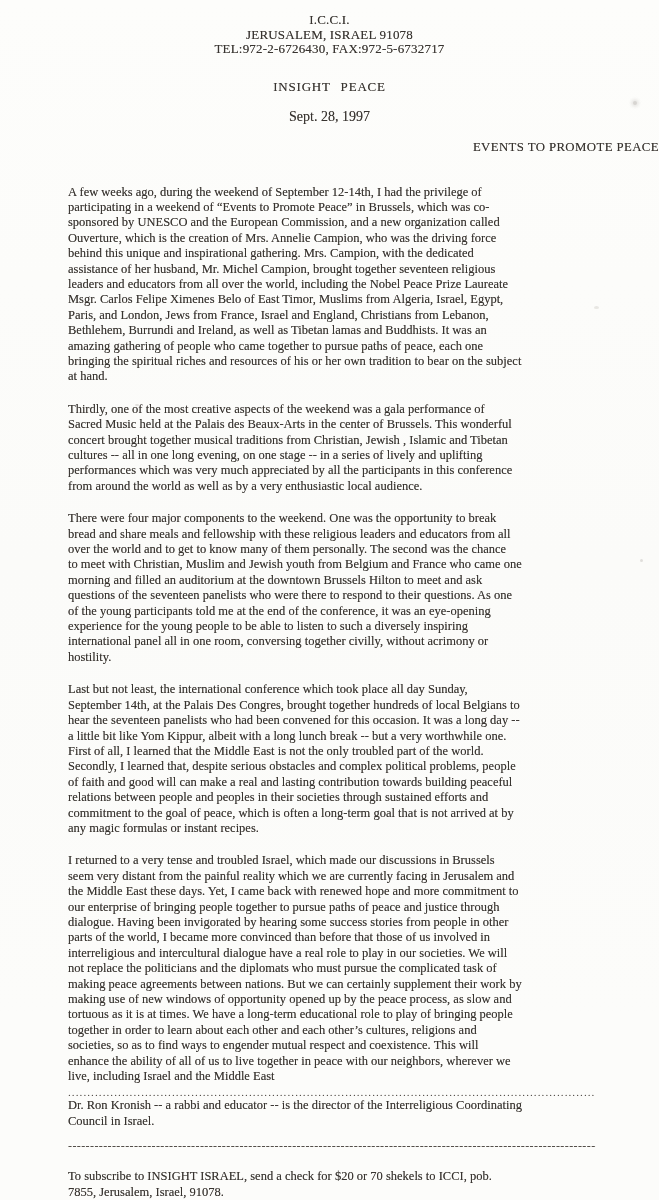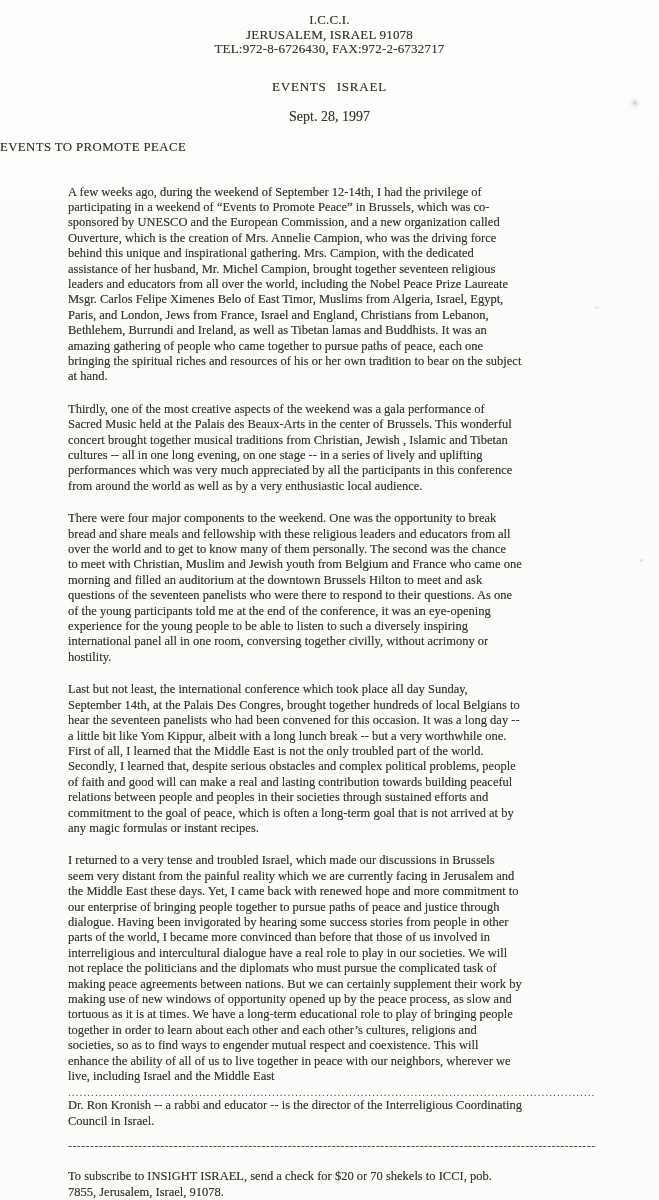--- a/index.html
+++ b/index.html
@@ -39,21 +39,21 @@
     letter-spacing: 0.8px;
     word-spacing: 6px;
   }
   .date {
     margin-top: 14px;
     text-align: center;
     font-size: 14px;
   }
   .headline {
     margin-top: 15px;
-    text-align: left;
+    text-align: right;
     font-size: 12.8px;
     letter-spacing: 0.4px;
   }
 
   .body-text {
     margin: 30px 0 0 68px;
     width: 545px;
     font-size: 12.5px;
     line-height: 15.4px;
   }
@@ -113,24 +113,24 @@
   .artifact.a5 { left: 135px; top: 404px; width: 4px; height: 2px; opacity: 0.4; }
 </style>
 </head>
 <body>
 
 <div class="page">
 
   <header class="letterhead">
     <div>I.C.C.I.</div>
     <div>JERUSALEM, ISRAEL 91078</div>
-    <div>TEL:972-8-6726430, FAX:972-2-6732717</div>
+    <div>TEL:972-2-6726430, FAX:972-5-6732717</div>
   </header>
 
-  <div class="newsletter-title">EVENTS ISRAEL</div>
+  <div class="newsletter-title">INSIGHT PEACE</div>
 
   <div class="date">Sept. 28, 1997</div>
 
   <div class="headline">EVENTS TO PROMOTE PEACE</div>
 
   <main class="body-text">
     <p class="para">A few weeks ago, during the weekend of September 12-14th, I had the privilege of
 participating in a weekend of “Events to Promote Peace” in Brussels, which was co-
 sponsored by UNESCO and the European Commission, and a new organization called
 Ouverture, which is the creation of Mrs. Annelie Campion, who was the driving force

